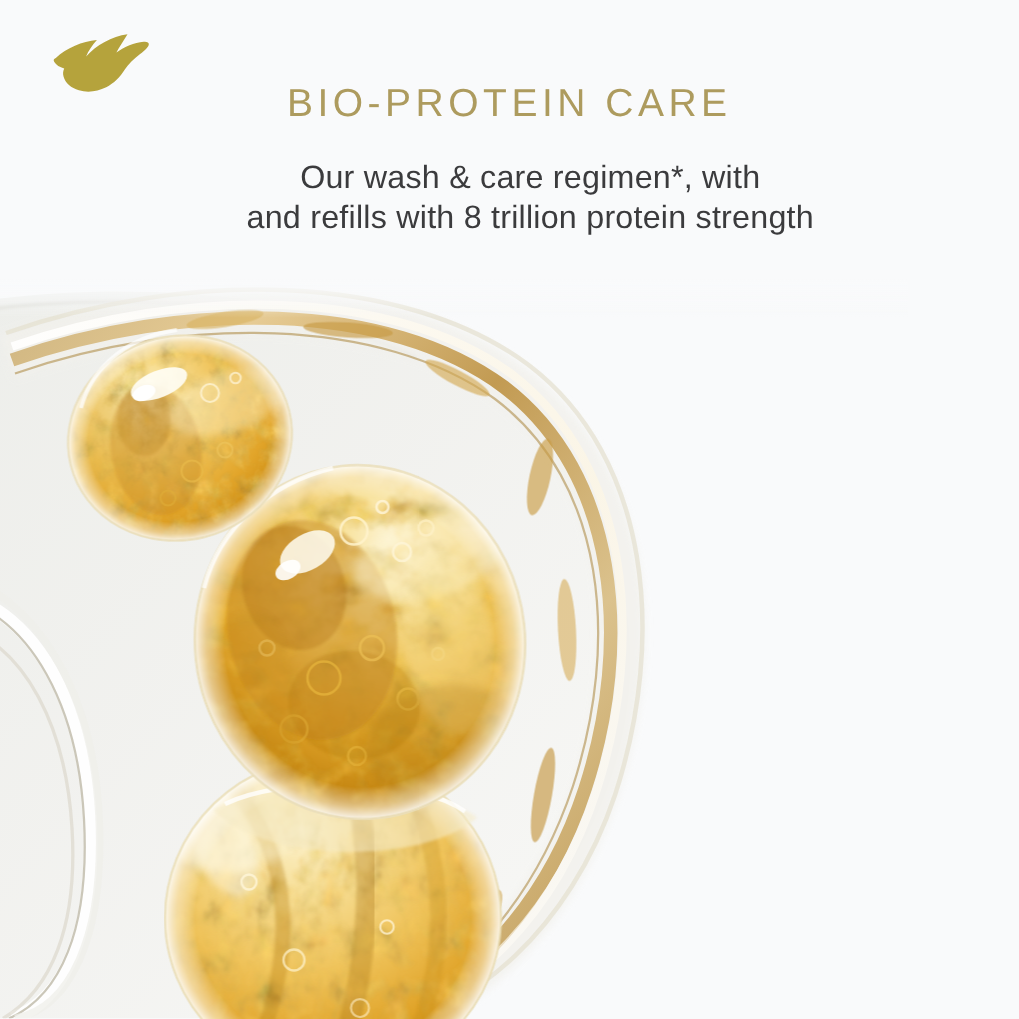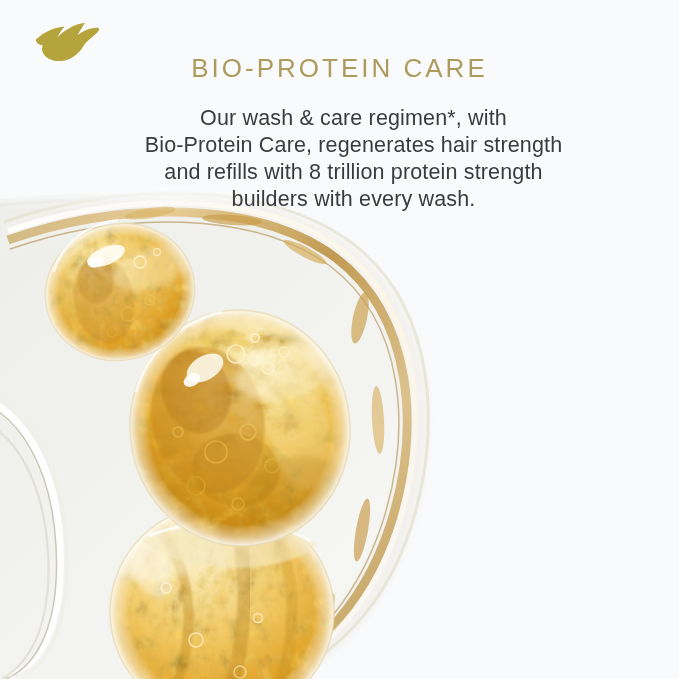--- a/index.html
+++ b/index.html
@@ -294,19 +294,17 @@
                C46.0,33.5 42.0,37.6 36.8,40.2 C31.0,43.1 24.4,43.9 18.6,42.2
                C13.4,40.7 9.6,37.4 8.4,33.2 C7.8,31.1 8.0,29.2 8.8,27.6
                C5.8,27.0 3.4,25.4 2.2,23.4 C1.4,22.1 1.9,21.0 3.2,20.6 Z" fill="#B5A33C"></path>
     </svg>
   </div>
 
   <div id="copy">
     <h1 id="title">BIO-PROTEIN CARE</h1>
     <div id="body-copy">
       <span class="ln">Our wash &amp; care regimen*, with</span>
-      <span class="ln">Bio-Protein Care, regenerates hair strength</span>
       <span class="ln">and refills with 8 trillion protein strength</span>
-      <span class="ln">builders with every wash.</span>
     </div>
   </div>
 
 </div>
 
 </body></html>

